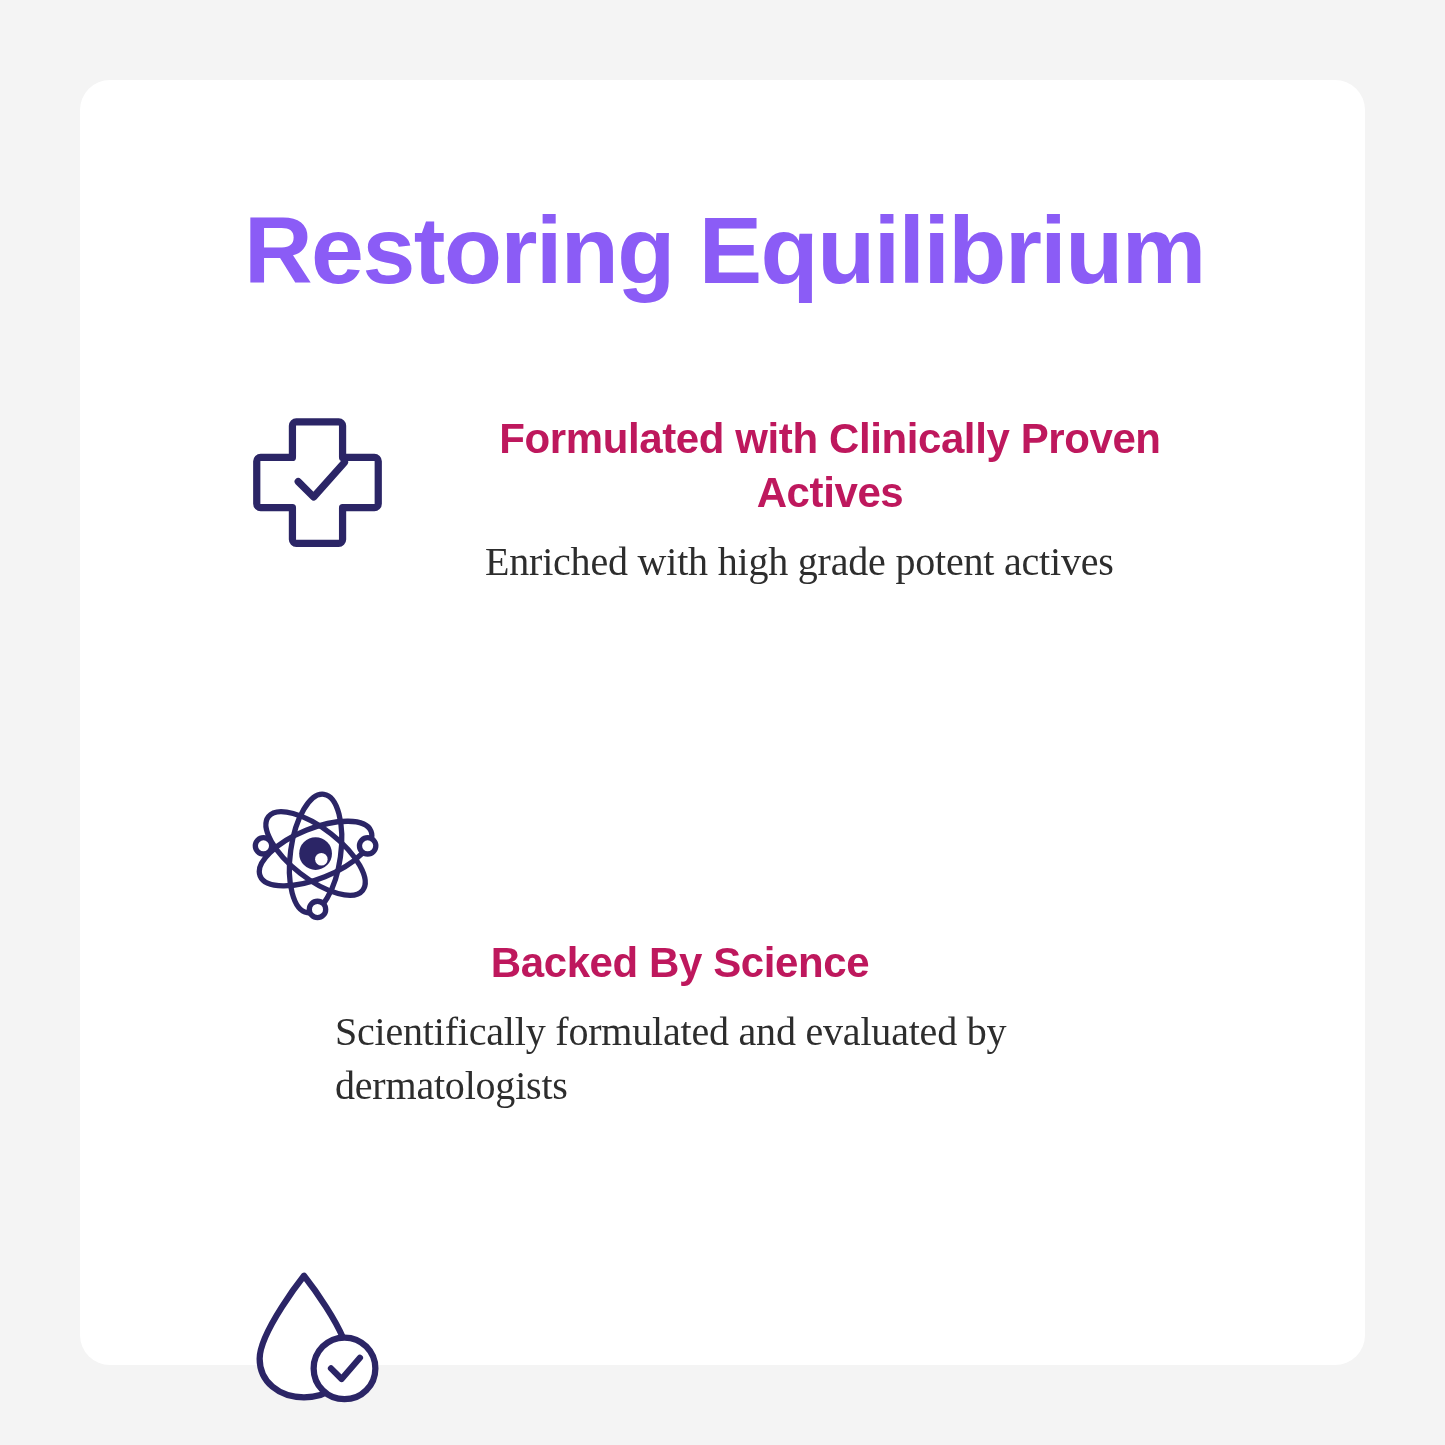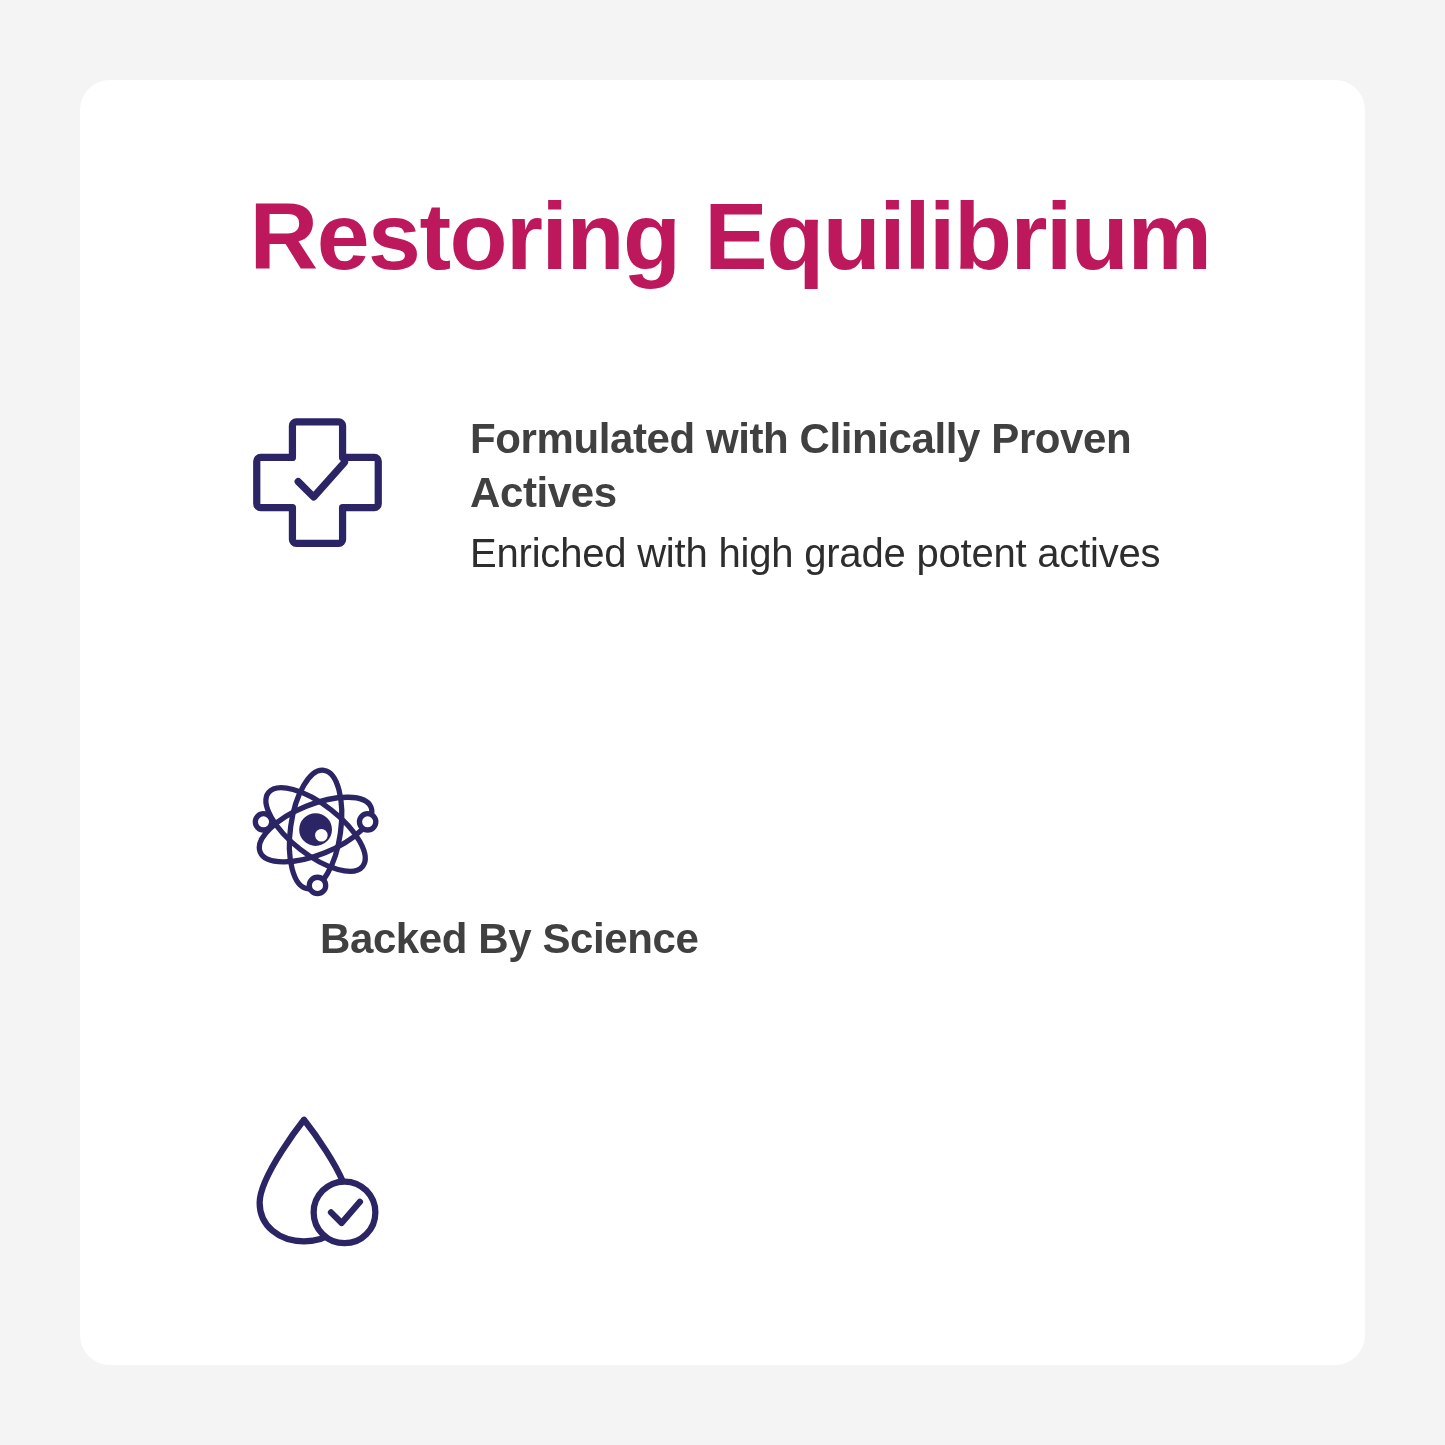--- a/index.html
+++ b/index.html
@@ -32,28 +32,27 @@
     background: #ffffff;
     border-radius: 30px;
     box-sizing: border-box;
   }
 
   .page-title {
     position: absolute;
     left: 150px;
     top: 101px;
     width: 1000px;
-    margin: 0;
+    margin: 14px;
     font-size: 95px;
     font-weight: 700;
     line-height: 110px;
     letter-spacing: -1.5px;
-    color: #be185d;
+    color: #8b5cf6;
     white-space: nowrap;
-    text-align: center;
   }
 
   .features {
     position: absolute;
     left: 0;
     top: 330px;
     width: 100%;
   }
 
   .feature-row {
@@ -91,30 +90,32 @@
     box-sizing: border-box;
     max-width: 790px;
   }
 
   .feature-heading {
     margin: 0 0 6px 0;
     font-size: 42px;
     font-weight: 700;
     line-height: 54px;
     letter-spacing: -0.4px;
-    color: #404040;
+    color: #be185d;
+    text-align: center;
   }
 
   .feature-desc {
-    margin: 0;
+    margin: 15px;
     font-size: 40px;
     font-weight: 400;
     line-height: 54px;
     letter-spacing: -0.2px;
     color: #2d2d2d;
+    font-family: Liberation Serif, serif;
   }
 
   
   .row-1 .feature-icon { padding-top: 4px; }
   .row-2 .feature-icon { padding-top: 0px; }
   .row-3 .feature-icon { padding-top: 0px; }
 </style>
 </head>
 <body>
 
@@ -150,20 +151,21 @@
             <circle cx="74" cy="78" r="6.5" fill="#ffffff"></circle>
             <g fill="#ffffff" stroke="#2b2566" stroke-width="5.5">
               <circle cx="14" cy="64" r="8.5"></circle>
               <circle cx="122" cy="64" r="8.5"></circle>
               <circle cx="70" cy="130" r="8.5"></circle>
             </g>
           </svg>
         </div>
         <div class="feature-text">
           <div class="feature-heading">Backed By Science</div>
+          <div class="feature-desc">Scientifically formulated and evaluated by dermatologists</div>
         </div>
       </div>
 
       <div class="feature-row row-3">
         <div class="feature-icon">
           <svg viewBox="0 0 140 145" fill="none" xmlns="http://www.w3.org/2000/svg" aria-hidden="true">
             <path d="M56 8 C56 8 10 66 10 94 C10 118 30 134 56 134 C82 134 102 118 102 94 C102 66 56 8 56 8 Z" stroke="#2b2566" stroke-width="6.5" stroke-linejoin="round" fill="#ffffff"></path>
             <circle cx="98" cy="104" r="32" fill="#ffffff" stroke="#2b2566" stroke-width="6.5"></circle>
             <path d="M84 104 L95 115 L114 93" stroke="#2b2566" stroke-width="6.5" stroke-linecap="round" stroke-linejoin="round"></path>
           </svg>

